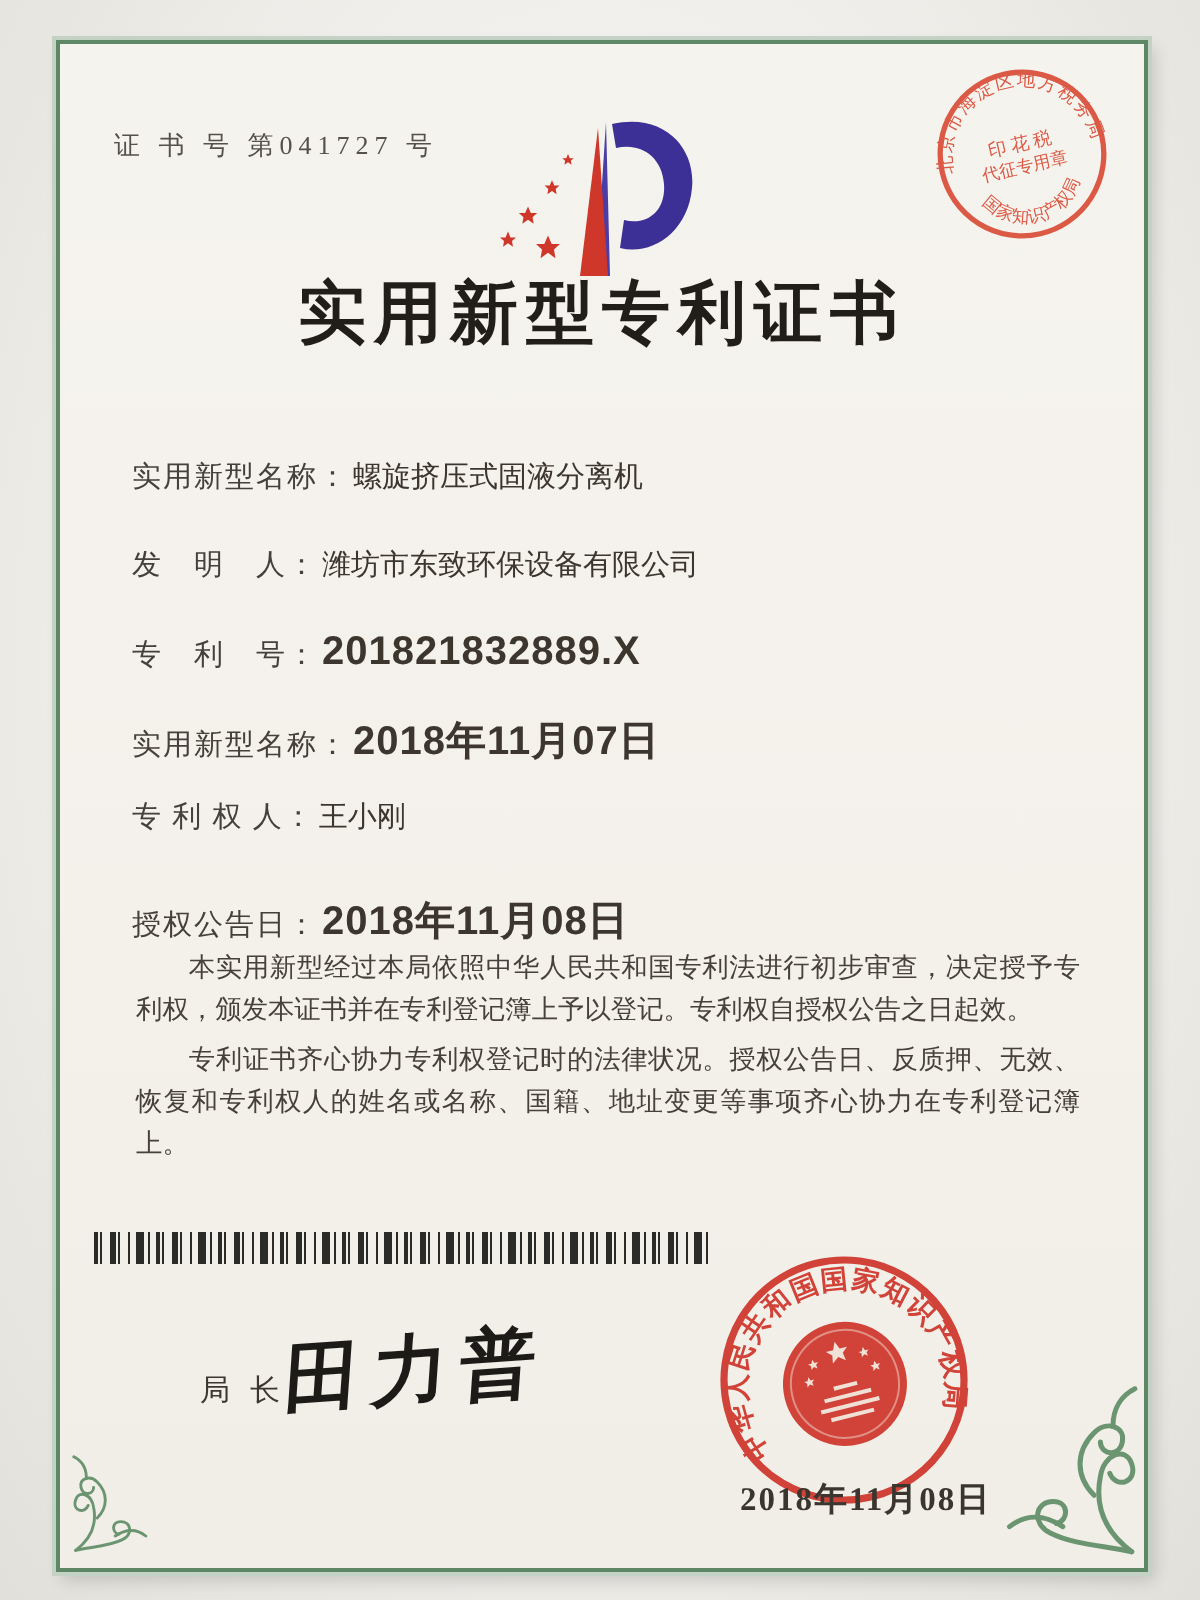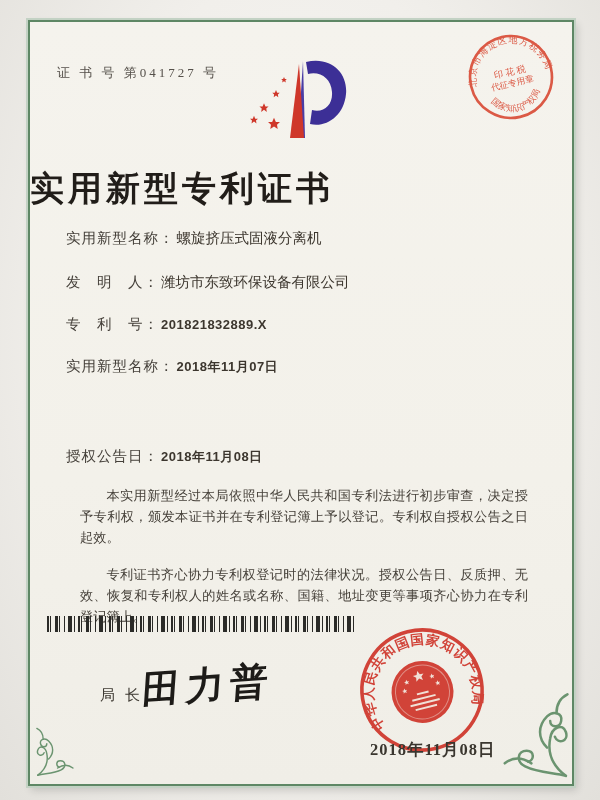--- a/index.html
+++ b/index.html
@@ -6,30 +6,30 @@
   .page{position:relative;width:600px;height:800px;overflow:hidden;
     background:radial-gradient(ellipse at 50% 42%, #f8f7f4 0%, #f1efeb 55%, #e2e0db 100%);
     font-family:"Liberation Serif","DejaVu Serif",serif;}
   .frame{position:absolute;left:28px;top:20px;width:542px;height:762px;
     border:2px solid #5e8765;box-shadow:0 0 0 2px #c3d2c4, 3px 4px 8px rgba(0,0,0,.16);
     background:linear-gradient(180deg,#f5f3ed 0%, #f3f1ea 60%, #f0eee7 100%);}
   .cert-no{position:absolute;left:27px;top:42px;font-size:13px;letter-spacing:3px;color:#55504a;}
   .logo{position:absolute;left:210px;top:36px;width:108px;height:84px;}
   .top-seal{position:absolute;left:436px;top:10px;width:90px;height:90px;
     transform:rotate(-13deg);opacity:.88;}
-  .title{position:absolute;left:0;top:144px;width:100%;text-align:left;
+  .title{position:absolute;left:0;top:112px;width:100%;text-align:center;
     font-size:34px;font-weight:700;letter-spacing:4px;color:#211d19;}
   .field-row{position:absolute;left:36px;right:28px;font-size:14.5px;color:#403a32;white-space:nowrap;}
   .fr0{top:207px}.fr1{top:251px}.fr2{top:293px}.fr3{top:335px}.fr4{top:377px}.fr5{top:425px}
   .f-label{letter-spacing:1px;color:#45403a;}
   .f-value{margin-left:2px;color:#3c362e;}
-  .fr2 .f-value,.fr3 .f-value,.fr5 .f-value{font-weight:700;font-family:"Liberation Sans","DejaVu Sans",sans-serif;font-size:13px;letter-spacing:.5px;}
+  .fr2 .f-value,.fr3 .f-value,.fr5 .f-value{font-weight:700;font-family:"Liberation Sans","DejaVu Sans",sans-serif;font-size:20px;letter-spacing:.5px;}
   .paras{position:absolute;left:34px;right:28px;top:447px;font-size:13.2px;line-height:21px;
     color:#46413a;text-align:justify;}
-  .paras p{margin:16px;text-indent:2em;}
+  .paras p{margin:4px;text-indent:2em;}
   .barcode{position:absolute;left:17px;top:594px;width:309px;height:16px;
     background:repeating-linear-gradient(90deg,
       #2b2b28 0 2px, transparent 2px 3px, #2b2b28 3px 4px, transparent 4px 8px,
       #2b2b28 8px 11px, transparent 11px 12px, #2b2b28 12px 13px, transparent 13px 17px,
       #2b2b28 17px 18px, transparent 18px 21px, #2b2b28 21px 25px, transparent 25px 27px,
       #2b2b28 27px 28px, transparent 28px 31px);}
   .director{position:absolute;left:70px;top:664px;font-size:15px;letter-spacing:10px;color:#3c3831;}
   .signature{position:absolute;left:112px;top:638px;font-size:38px;font-weight:700;color:#1d1b18;
     transform:rotate(-4deg) skewX(-8deg);letter-spacing:6px;}
   .bottom-seal{position:absolute;left:328px;top:604px;width:128px;height:128px;
@@ -89,20 +89,23 @@
     </div>
     <div class="field-row fr0">
       <span class="f-label">实用新型名称：</span><span class="f-value">螺旋挤压式固液分离机</span>
     </div>
     <div class="field-row fr2">
       <span class="f-label">专　利　号：</span><span class="f-value">201821832889.X</span>
     </div>
     <div class="field-row fr3">
       <span class="f-label">实用新型名称：</span><span class="f-value">2018年11月07日</span>
     </div>
+    <div class="field-row fr4">
+      <span class="f-label">专 利 权 人：</span><span class="f-value">王小刚</span>
+    </div>
     <div class="field-row fr5">
       <span class="f-label">授权公告日：</span><span class="f-value">2018年11月08日</span>
     </div>
 
     <div class="paras">
       <p>本实用新型经过本局依照中华人民共和国专利法进行初步审查，决定授予专利权，颁发本证书并在专利登记簿上予以登记。专利权自授权公告之日起效。</p>
       <p>专利证书齐心协力专利权登记时的法律状况。授权公告日、反质押、无效、恢复和专利权人的姓名或名称、国籍、地址变更等事项齐心协力在专利登记簿上。</p>
     </div>
 
     <div class="barcode"></div>

